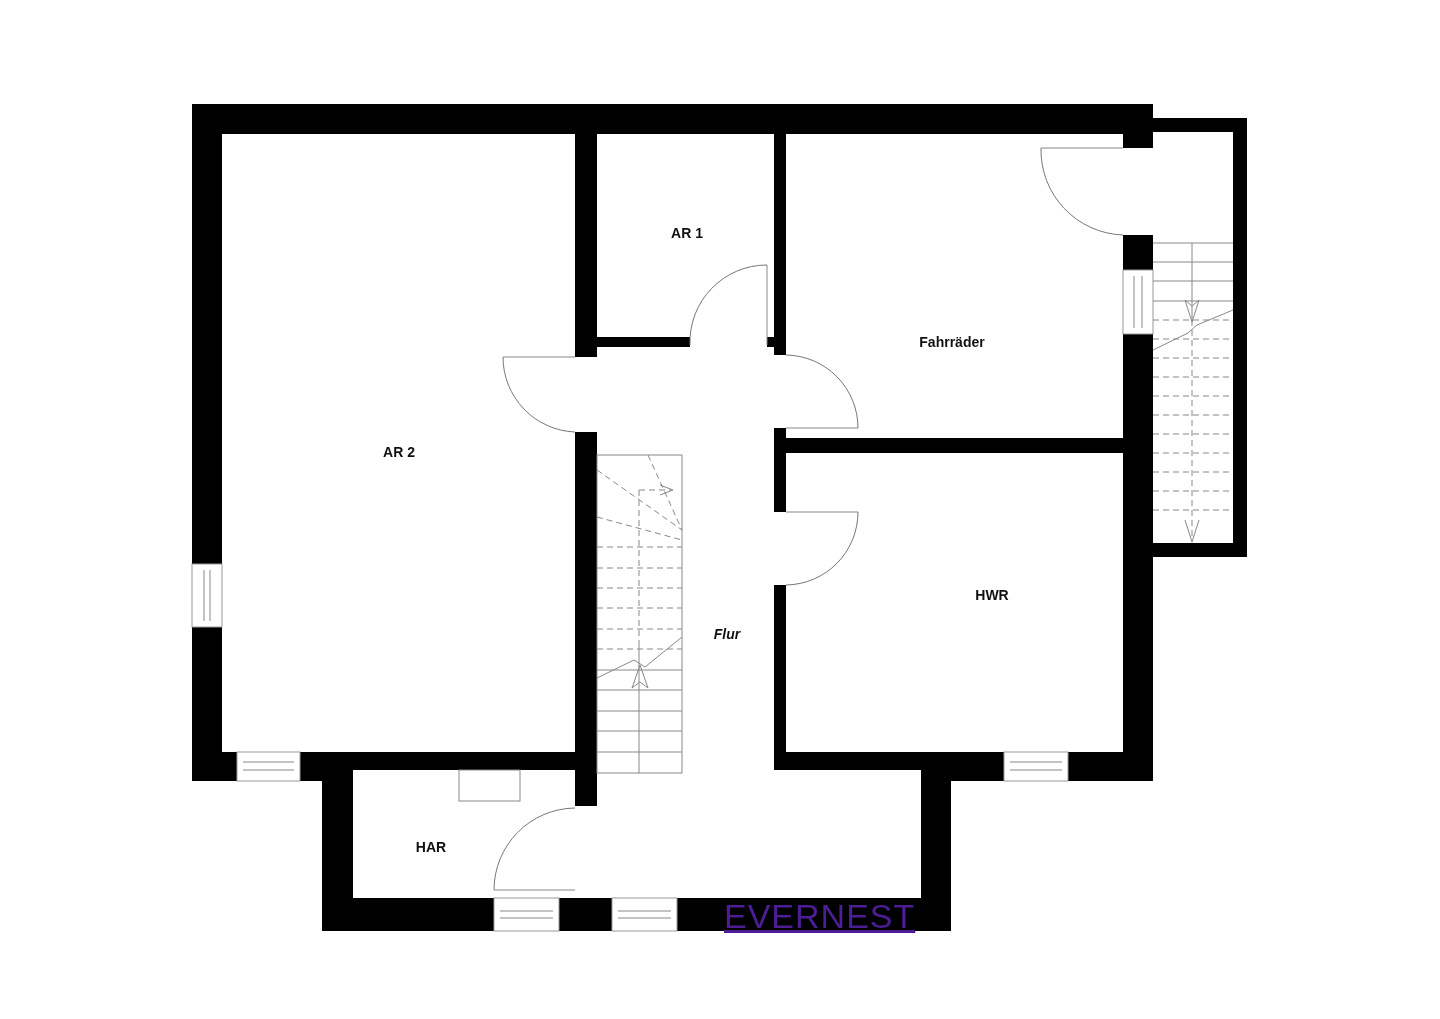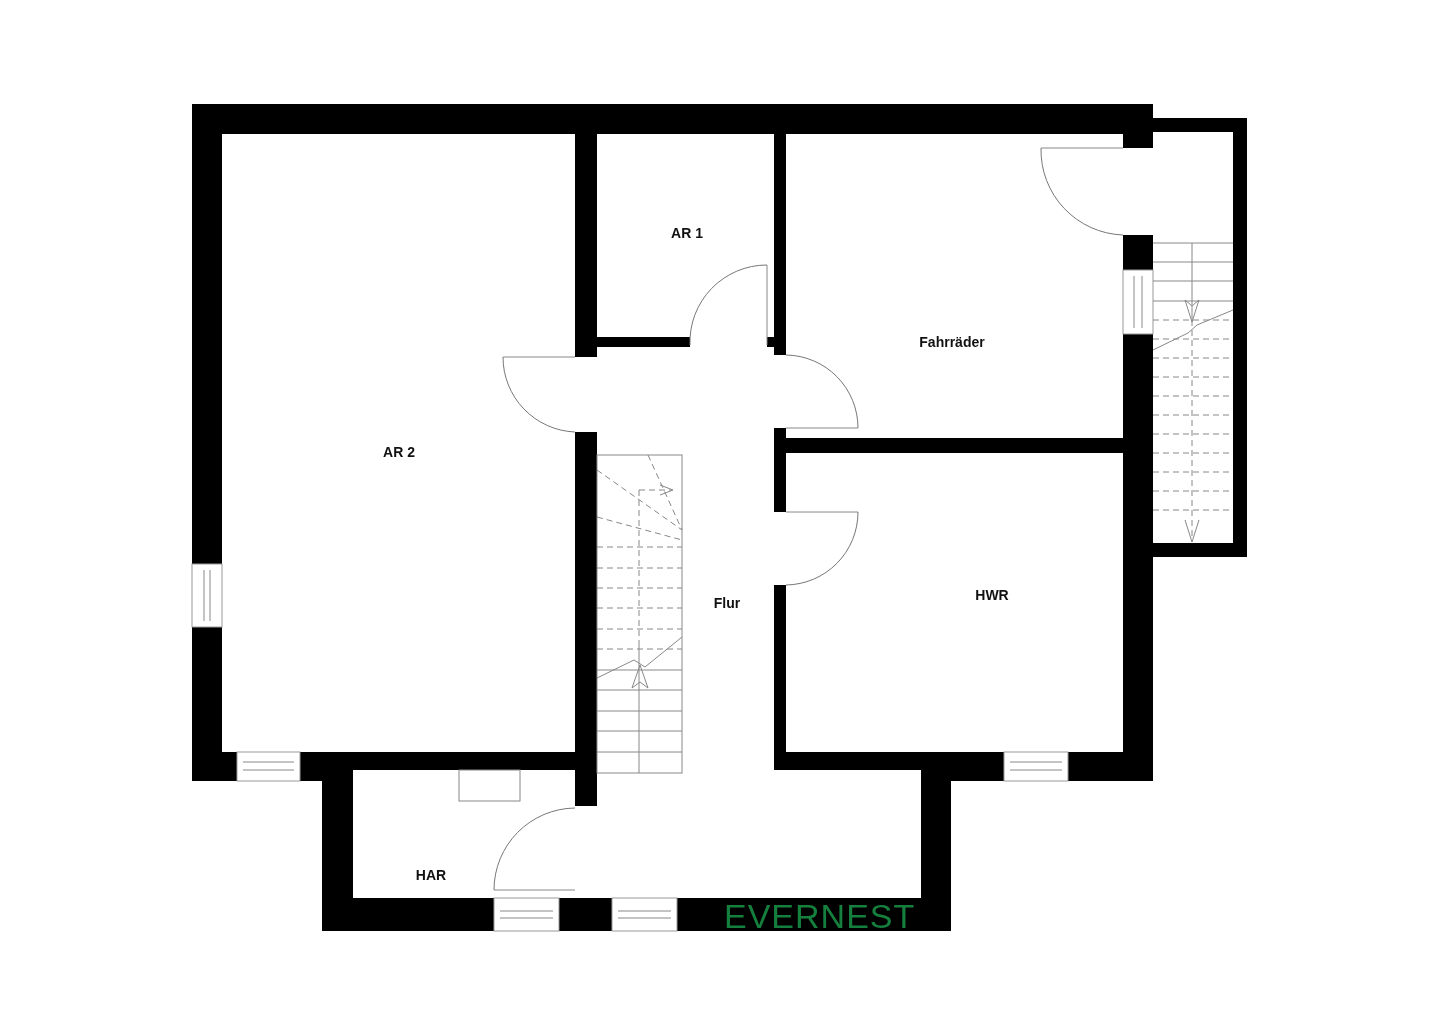--- a/index.html
+++ b/index.html
@@ -4,21 +4,21 @@
 <style>
   html, body { margin: 0; padding: 0; background: #ffffff; }
   body { width: 1440px; height: 1019px; position: relative; overflow: hidden; font-family: "Liberation Sans", sans-serif; }
   svg { position: absolute; left: 0; top: 0; }
   .wall { fill: #000000; }
   .thin { fill: none; stroke: #888888; stroke-width: 1; }
   .arc { fill: none; stroke: #777777; stroke-width: 1; }
   .dash { fill: none; stroke: #888888; stroke-width: 1; stroke-dasharray: 6 4; }
   .win { fill: #ffffff; stroke: #999999; stroke-width: 1; }
   .room-label { position: absolute; font-weight: bold; font-size: 14px; color: #111111; transform: translate(-50%, -50%); white-space: nowrap; }
-  .brand { position: absolute; left: 724px; top: 897px; font-size: 34px; color: #15803d; letter-spacing: 1px; line-height: 38px; }
+  .brand { position: absolute; left: 724px; top: 897px; font-size: 34px; color: #4c1d95; letter-spacing: 1px; line-height: 38px; text-decoration: underline; }
 </style>
 </head>
 <body>
 
 <svg width="1440" height="1019" viewBox="0 0 1440 1019">
 
   <g>
     <rect class="wall" x="192" y="104" width="961" height="30"></rect>
     <rect class="wall" x="192" y="104" width="30" height="460"></rect>
     <rect class="wall" x="192" y="627" width="30" height="154"></rect>
@@ -137,15 +137,15 @@
     <polyline class="thin" points="1153,350 1188,333 1197,325 1233,310"></polyline>
     <polyline class="thin" points="1185,300 1192,322 1199,300 1192,306 1185,300"></polyline>
     <polyline class="thin" points="1185,520 1192,542 1199,520"></polyline>
   </g>
 </svg>
 
 <div class="room-label" style="left:399px;top:452px;">AR 2</div>
 <div class="room-label" style="left:687px;top:233px;">AR 1</div>
 <div class="room-label" style="left:952px;top:294px;margin-top:48px;">Fahrräder</div>
 <div class="room-label" style="left:992px;top:595px;">HWR</div>
-<div class="room-label" style="left:727px;top:603px;">Flur</div>
-<div class="room-label" style="left:431px;top:847px;margin-top:28px;">HAR</div>
+<div class="room-label" style="left:727px;top:634px;font-style:italic;">Flur</div>
+<div class="room-label" style="left:431px;top:847px;">HAR</div>
 <div class="brand">EVERNEST</div>
 
 </body></html>

